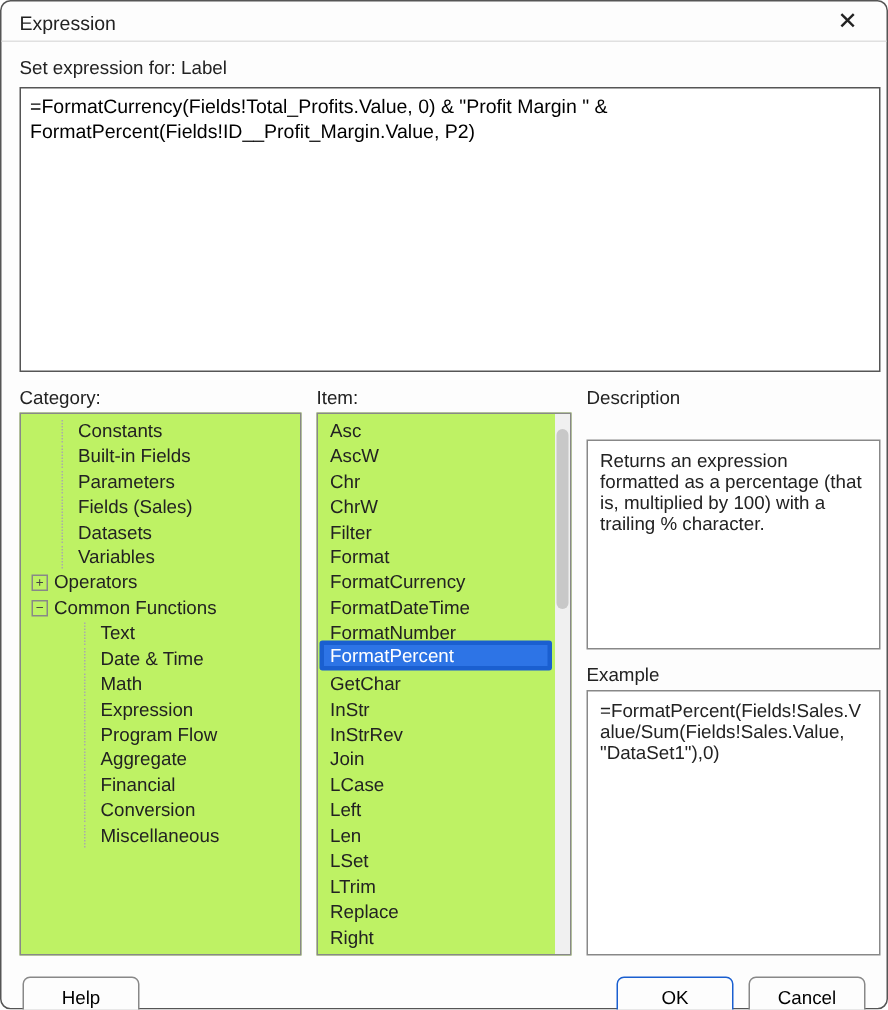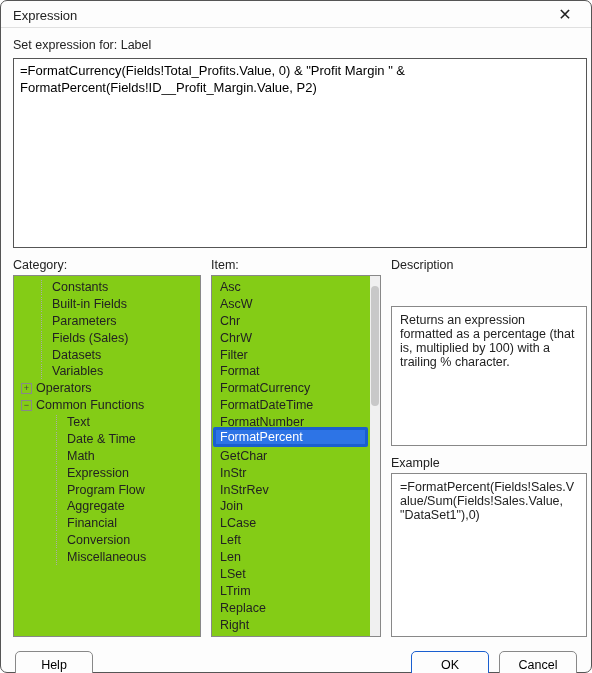--- a/index.html
+++ b/index.html
@@ -67,21 +67,21 @@
   .panel-label { font-size: 12.5px; margin-bottom: 3px; display:block;}
   .panel {
     display:flex;
     flex-direction:column;
   }
   .cat-panel { width: 188px; }
   .item-panel { width: 170px; }
   .info-panel { flex:1; display:flex; flex-direction:column; }
   .treebox, .listbox {
     border: 1px solid #888;
-    background: #84cc16;
+    background: #bef264;
     flex:1;
     overflow: hidden;
     padding: 3px 0 3px 3px;
     font-size: 12.5px;
     line-height: 1.35;
     position:relative;
   }
   .treebox { height: 310px; }
   .listbox { height: 310px; padding-left:6px; overflow:hidden; }
   .listinner { position:relative; }
@@ -134,21 +134,21 @@
     top:10px; height:120px;
     background:#c8c8c8;
     border-radius:4px;
   }
   .descbox, .examplebox {
     border:1px solid #888;
     background:#fff;
     padding:6px 8px;
     font-size:12.5px;
   }
-  .descbox { height: 140px; margin-top: 31px; }
+  .descbox { height: 140px; margin-top: 18px; }
   .examp-lbl { margin-top: 10px; }
   .examplebox { height: 132px; flex:1; word-break: break-word;}
   .footer {
     display:flex;
     align-items:center;
     padding: 10px 14px 14px 14px;
     gap: 10px;
   }
   .footer .spacer-f { flex:1; }
   .btn {

